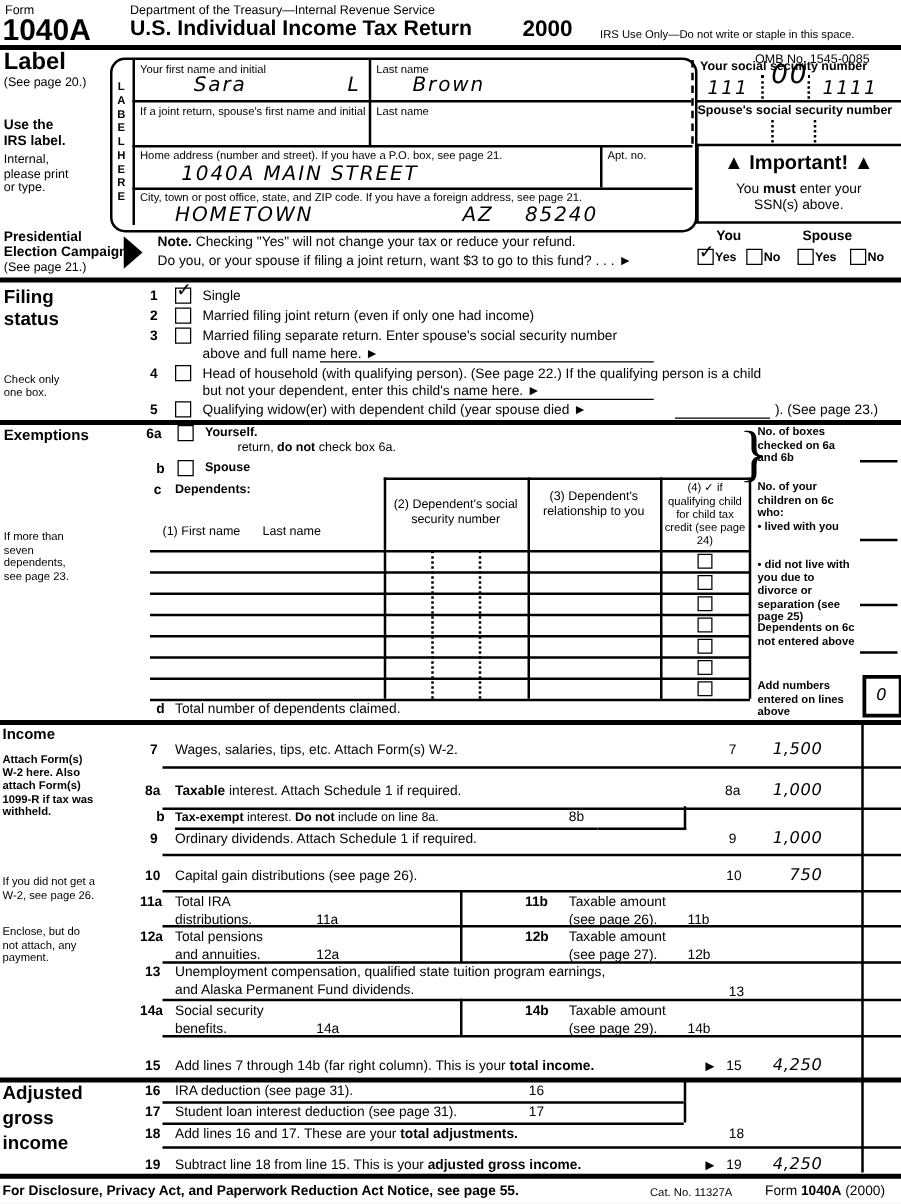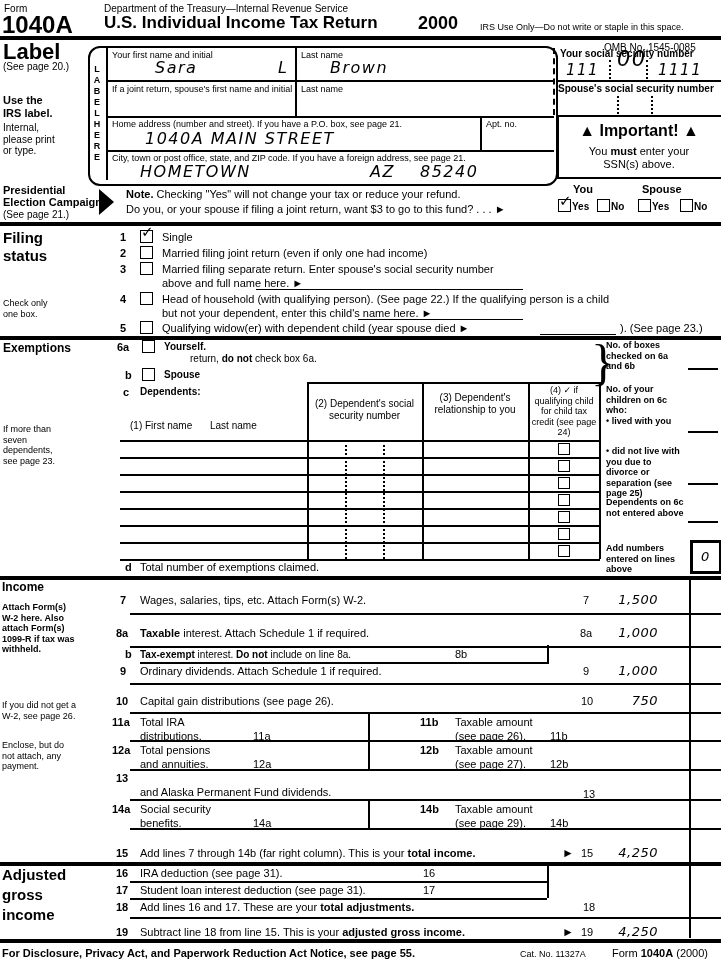--- a/index.html
+++ b/index.html
@@ -40,21 +40,21 @@
 
   <div class="abs s10" style="left:4px;top:3px;">Form</div>
   <div class="abs b" style="left:2px;top:11px;font-size:24px;">1040A</div>
   <div class="abs s10" style="left:104px;top:3px;">Department of the Treasury—Internal Revenue Service</div>
   <div class="abs b" style="left:104px;top:13px;font-size:17px;">U.S. Individual Income Tax Return</div>
   <div class="abs b" style="left:418px;top:13px;font-size:18px;">2000</div>
   <div class="abs s9" style="left:480px;top:22px;">IRS Use Only—Do not write or staple in this space.</div>
   <div class="bar" style="left:0;top:36px;width:721px;"></div>
   <div class="abs s10" style="left:604px;top:42px;">OMB No. 1545-0085</div>
 
-  <div class="abs b" style="left:3px;top:39px;font-size:22px;">Label</div>
+  <div class="abs b" style="left:3px;top:39px;font-size:19px;">Label</div>
   <div class="abs s10" style="left:3px;top:61px;">(See page 20.)</div>
   <div class="abs b s11" style="left:3px;top:94px;width:60px;">Use the IRS label.</div>
   <div class="abs s10" style="left:3px;top:122px;width:62px;">Internal, please print or type.</div>
 
   <div class="labelbox"></div>
   <div class="vertext">LABEL HERE</div>
   <div class="vr" style="left:106px;top:48px;height:132px;"></div>
   <div class="hr" style="left:106px;top:80px;width:447px;"></div>
   <div class="hr" style="left:106px;top:116px;width:448px;"></div>
   <div class="hr" style="left:106px;top:150px;width:448px;"></div>
@@ -194,21 +194,21 @@
 
   <div class="cb" style="left:558px;top:443px;width:10px;height:10px;"></div>
   <div class="cb" style="left:558px;top:460px;width:10px;height:10px;"></div>
   <div class="cb" style="left:558px;top:477px;width:10px;height:10px;"></div>
   <div class="cb" style="left:558px;top:494px;width:10px;height:10px;"></div>
   <div class="cb" style="left:558px;top:511px;width:10px;height:10px;"></div>
   <div class="cb" style="left:558px;top:528px;width:10px;height:10px;"></div>
   <div class="cb" style="left:558px;top:545px;width:10px;height:10px;"></div>
 
   <div class="abs b s11" style="left:125px;top:561px;">d</div>
-  <div class="abs s11" style="left:140px;top:561px;">Total number of exemptions claimed.</div>
+  <div class="abs s11" style="left:140px;top:561px;">Total number of dependents claimed.</div>
   <div class="bar" style="left:0;top:576px;width:721px;"></div>
 
   <div class="abs b s9" style="left:606px;top:340px;width:78px;">No. of boxes checked on 6a and 6b</div>
   <div class="ul" style="left:688px;top:368px;width:30px;border-top-width:2.5px;"></div>
   <div class="abs b s9" style="left:606px;top:384px;width:78px;">No. of your children on 6c who:</div>
   <div class="abs b s9" style="left:606px;top:416px;width:78px;">• lived with you</div>
   <div class="ul" style="left:688px;top:431px;width:30px;border-top-width:2.5px;"></div>
   <div class="abs b s9" style="left:606px;top:446px;width:78px;">• did not live with you due to divorce or separation (see page 25)</div>
   <div class="ul" style="left:688px;top:483px;width:30px;border-top-width:2.5px;"></div>
   <div class="abs b s9" style="left:606px;top:497px;width:78px;">Dependents on 6c not entered above</div>
@@ -274,20 +274,21 @@
   <div class="abs s11" style="left:140px;top:744px;">Total pensions</div>
   <div class="abs s11" style="left:140px;top:758px;">and annuities.</div>
   <div class="abs s11" style="left:253px;top:758px;">12a</div>
   <div class="abs b s11" style="left:420px;top:744px;">12b</div>
   <div class="abs s11" style="left:455px;top:744px;">Taxable amount</div>
   <div class="abs s11" style="left:455px;top:758px;">(see page 27).</div>
   <div class="abs s11" style="left:550px;top:758px;">12b</div>
   <div class="hr" style="left:130px;top:769px;width:591px;height:2px;"></div>
 
   <div class="abs b s11" style="left:116px;top:772px;">13</div>
+  <div class="abs s11" style="left:140px;top:772px;">Unemployment compensation, qualified state tuition program earnings,</div>
   <div class="abs s11" style="left:140px;top:786px;">and Alaska Permanent Fund dividends.</div>
   <div class="abs s11" style="left:583px;top:788px;">13</div>
   <div class="hr" style="left:130px;top:799px;width:591px;"></div>
 
   <div class="abs b s11" style="left:112px;top:803px;">14a</div>
   <div class="abs s11" style="left:140px;top:803px;">Social security</div>
   <div class="abs s11" style="left:140px;top:817px;">benefits.</div>
   <div class="abs s11" style="left:253px;top:817px;">14a</div>
   <div class="vr" style="left:368px;top:799px;height:29px;width:2px;"></div>
   <div class="abs b s11" style="left:420px;top:803px;">14b</div>

